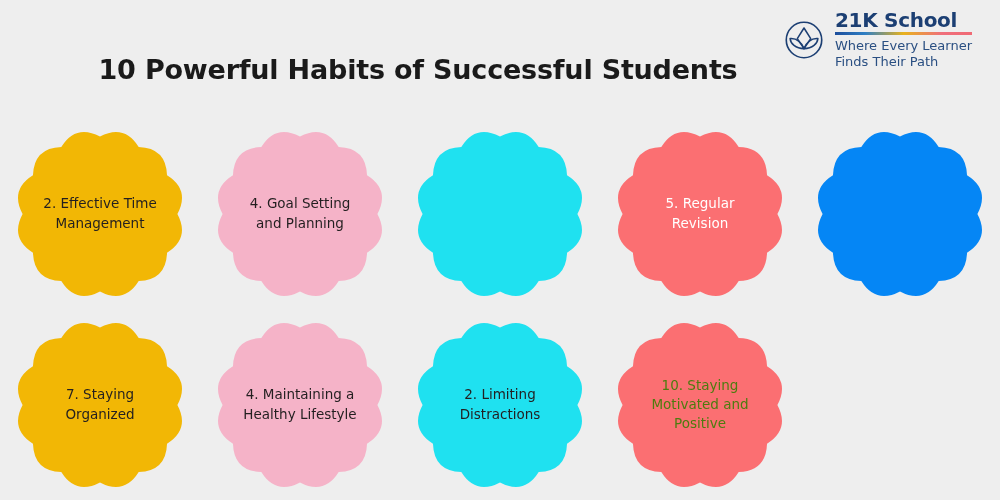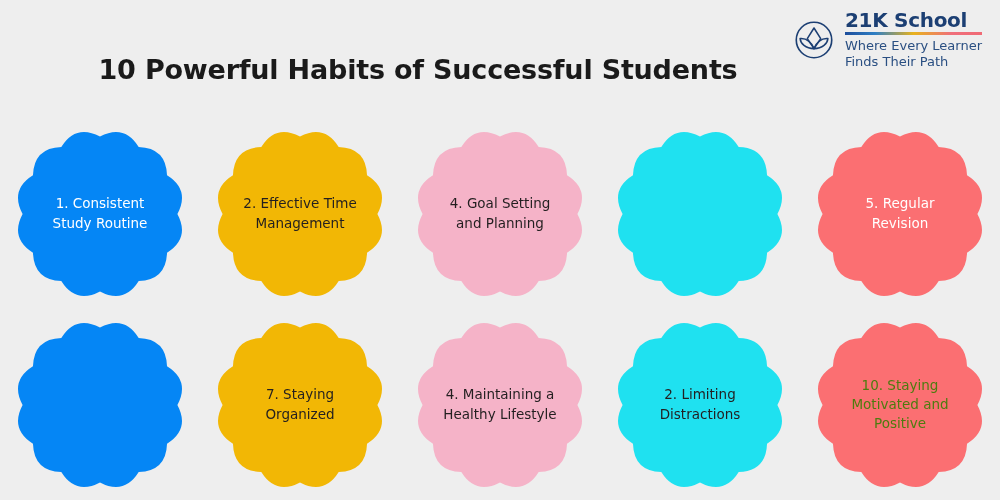--- a/index.html
+++ b/index.html
@@ -12,21 +12,21 @@
     background: #eeeeee;
     font-family: "DejaVu Sans", sans-serif;
     overflow: hidden;
     position: relative;
   }
 
   
   .logo {
     position: absolute;
     top: 10px;
-    right: 18px;
+    right: 28px;
     display: flex;
     align-items: center;
     gap: 8px;
   }
   .logo-mark {
     width: 46px;
     height: 46px;
     flex: 0 0 46px;
   }
   .logo-text {
@@ -127,27 +127,20 @@
     <span class="logo-rule"></span>
     <span class="logo-tagline">Where Every Learner
 Finds Their Path</span>
   </span>
 </div>
 
 <div class="title">10 Powerful Habits of Successful Students</div>
 
 <div class="grid">
 
-  <div class="badge">
-    <svg viewBox="0 0 200 200">
-        <path fill="#0586F5" d="M 100.00 14.00 Q 126.89 -0.34 143.00 25.52 Q 173.45 26.55 174.48 57.00 Q 200.34 73.11 186.00 100.00 Q 200.34 126.89 174.48 143.00 Q 173.45 173.45 143.00 174.48 Q 126.89 200.34 100.00 186.00 Q 73.11 200.34 57.00 174.48 Q 26.55 173.45 25.52 143.00 Q -0.34 126.89 14.00 100.00 Q -0.34 73.11 25.52 57.00 Q 26.55 26.55 57.00 25.52 Q 73.11 -0.34 100.00 14.00 Z"></path>
-      </svg>
-    <span class="badge-label" style="color: rgb(255, 255, 255);">1. Consistent
-Study Routine</span>
-  </div>
 
   <div class="badge">
     <svg viewBox="0 0 200 200">
         <path fill="#F2B705" d="M 100.00 14.00 Q 126.89 -0.34 143.00 25.52 Q 173.45 26.55 174.48 57.00 Q 200.34 73.11 186.00 100.00 Q 200.34 126.89 174.48 143.00 Q 173.45 173.45 143.00 174.48 Q 126.89 200.34 100.00 186.00 Q 73.11 200.34 57.00 174.48 Q 26.55 173.45 25.52 143.00 Q -0.34 126.89 14.00 100.00 Q -0.34 73.11 25.52 57.00 Q 26.55 26.55 57.00 25.52 Q 73.11 -0.34 100.00 14.00 Z"></path>
       </svg>
     <span class="badge-label" style="color: rgb(35, 31, 32);">2. Effective Time
 Management</span>
   </div>
 
   <div class="badge">

